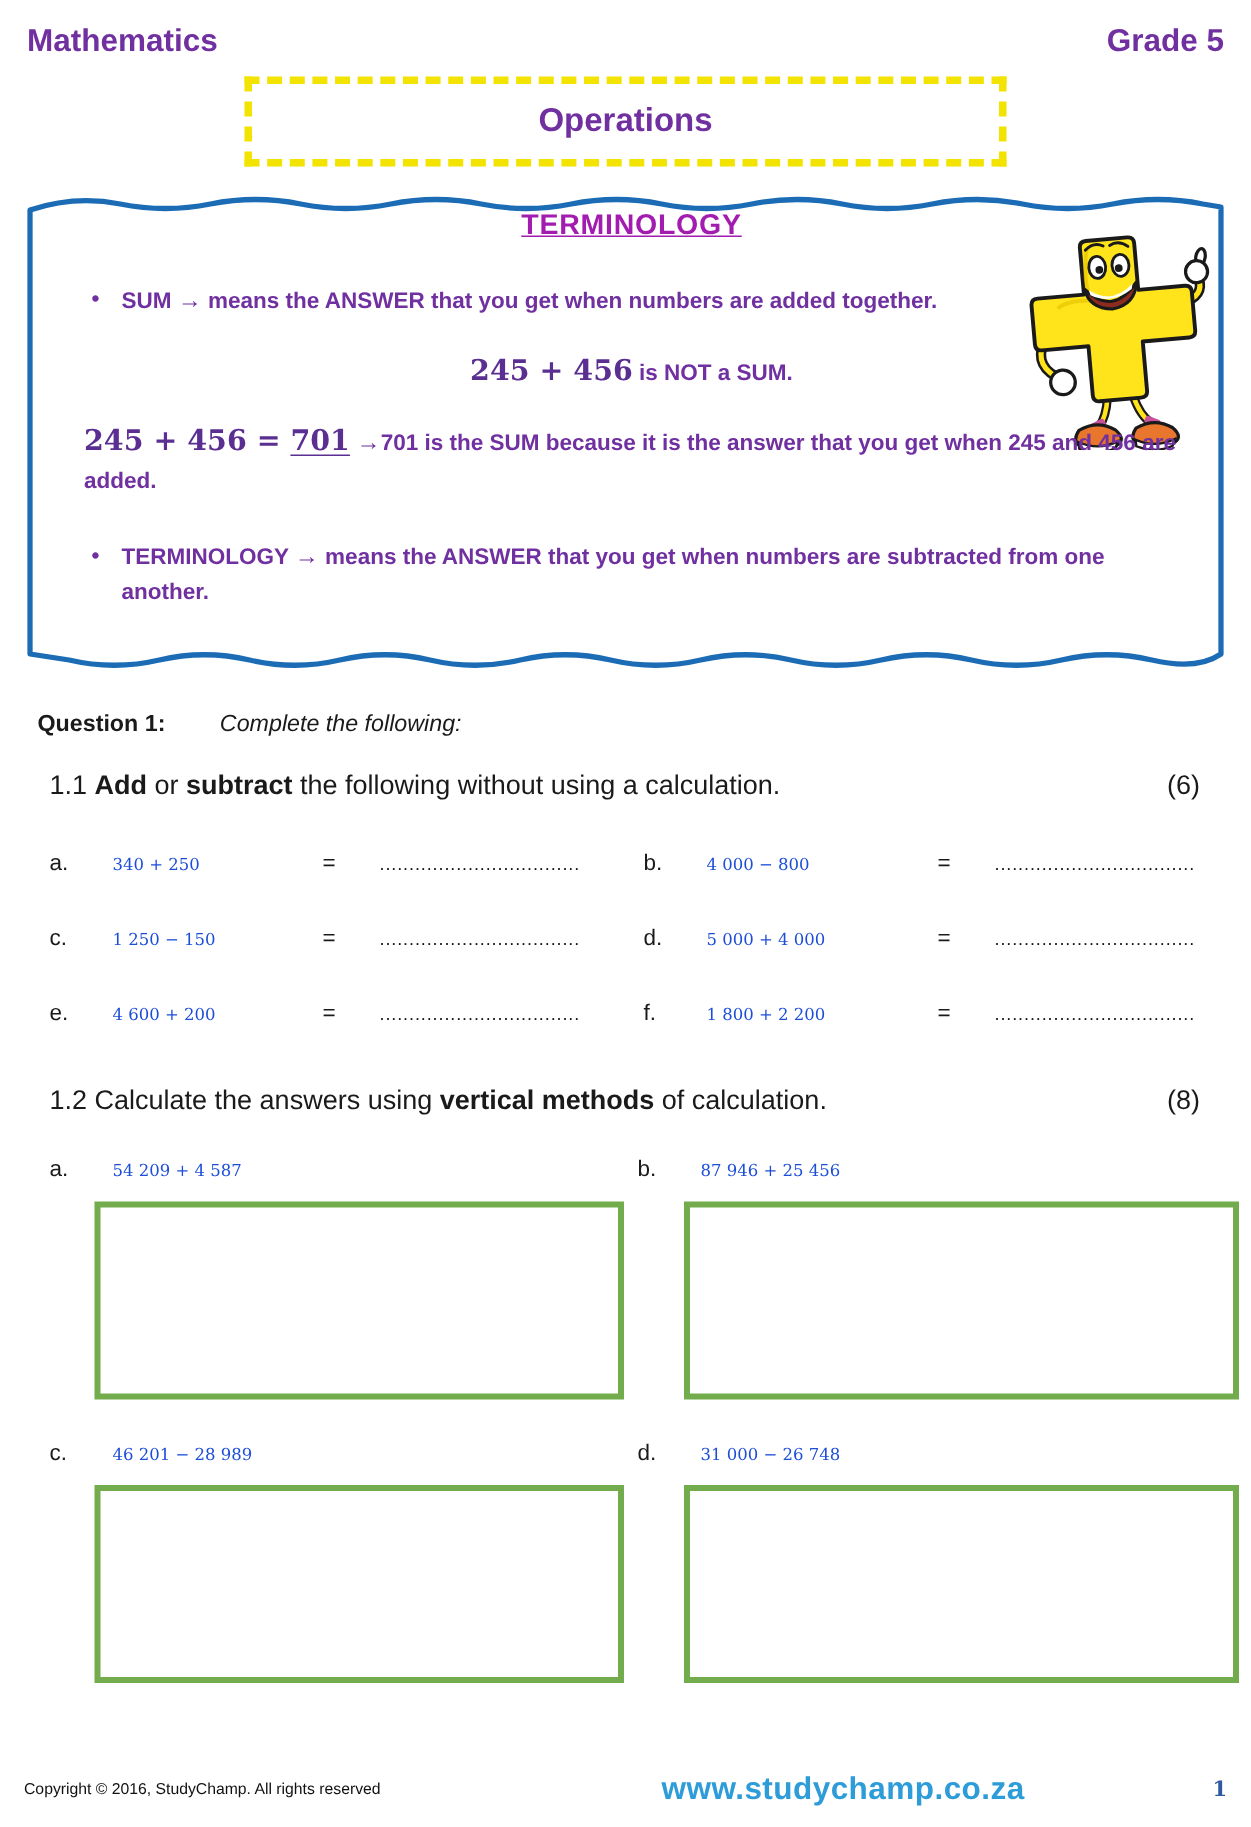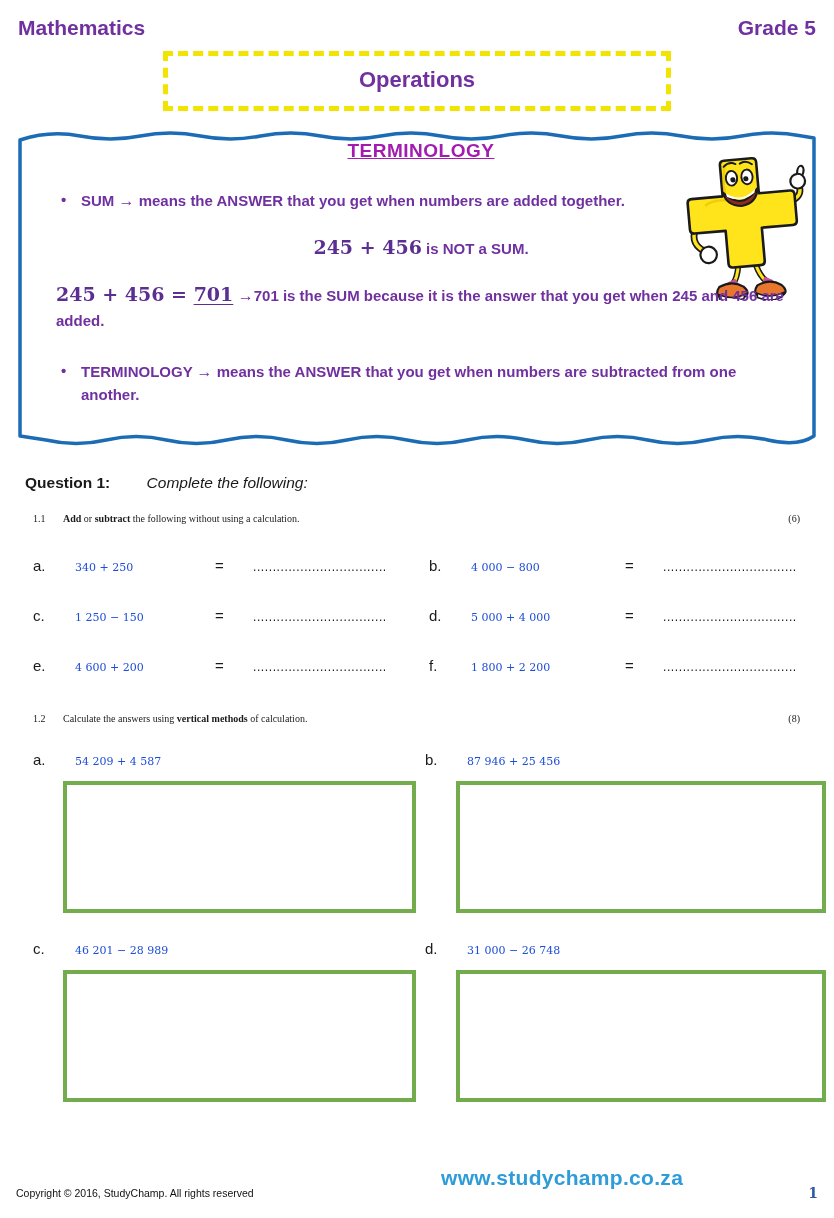--- a/index.html
+++ b/index.html
@@ -38,41 +38,41 @@
           font-size:19px; }
   .math.ans { text-decoration:underline; text-underline-offset:3px; }
   .arrow-glyph { font-size:16px; }
   .mascot { position:absolute; top:24px; right:8px; width:128px; height:150px; }
 
   
   .qwrap { padding:0 18px 0 25px; }
   .q-header { margin-top:23px; font-size:15.5px; }
   .q-label { font-weight:bold; }
   .q-instr { font-style:italic; margin-left:32px; font-size:15.5px; }
-  .q-sub { display:flex; margin-top:21px; font-size:10px; align-items:flex-end;font-family:Liberation Serif, serif; }
+  .q-sub { display:flex; margin-top:21px; font-size:18px; align-items:flex-end; }
   .q-num { flex:0 0 38px; padding-left:8px; }
   .q-text { flex:1; }
   .q-marks { flex:0 0 40px; text-align:right; padding-right:16px; }
   .calc-row { display:grid; grid-template-columns:42px 140px 38px 176px 42px 154px 38px auto;
               align-items:baseline; margin-top:33px; padding-left:8px; font-size:15px; }
   .expr { font-family:"DejaVu Serif", serif; font-size:11px; color:#1d4ed8; white-space:nowrap; }
   .eq { font-size:15px; }
   .dots { font-size:12px; letter-spacing:.6px; white-space:nowrap; overflow:hidden;
           padding-right:12px; color:#141414; }
   .vert-grid { display:grid; grid-template-columns:392px auto; padding-left:8px; margin-top:27px; }
   .vert-label { display:flex; align-items:baseline; font-size:15px; }
   .vert-label .lbl { flex:0 0 42px; }
   .answer-box { margin-top:13px; height:132px; border:4px solid #72AC4D; background:#fff; }
   .box-a { width:353px; margin-left:30px; }
   .box-b { width:370px; margin-left:31px; }
 
   
   .footer { position:absolute; left:0; right:0; bottom:0; height:52px; }
   .copyright { position:absolute; left:16px; bottom:19px; font-size:10.5px; color:#111; }
-  .website { position:absolute; left:441px; bottom:28px; font-size:21px; font-weight:bold;
+  .website { position:absolute; left:441px; bottom:13px; font-size:21px; font-weight:bold;
              color:#2D9CD8; letter-spacing:.3px; }
   .pagenum { position:absolute; right:16px; bottom:17px; color:#2E5B9F; font-weight:bold;
              font-size:14px; font-family:"DejaVu Serif", serif; }
 </style>
 </head>
 <body>
 
 <div class="page">
 
   <div class="hdr">

